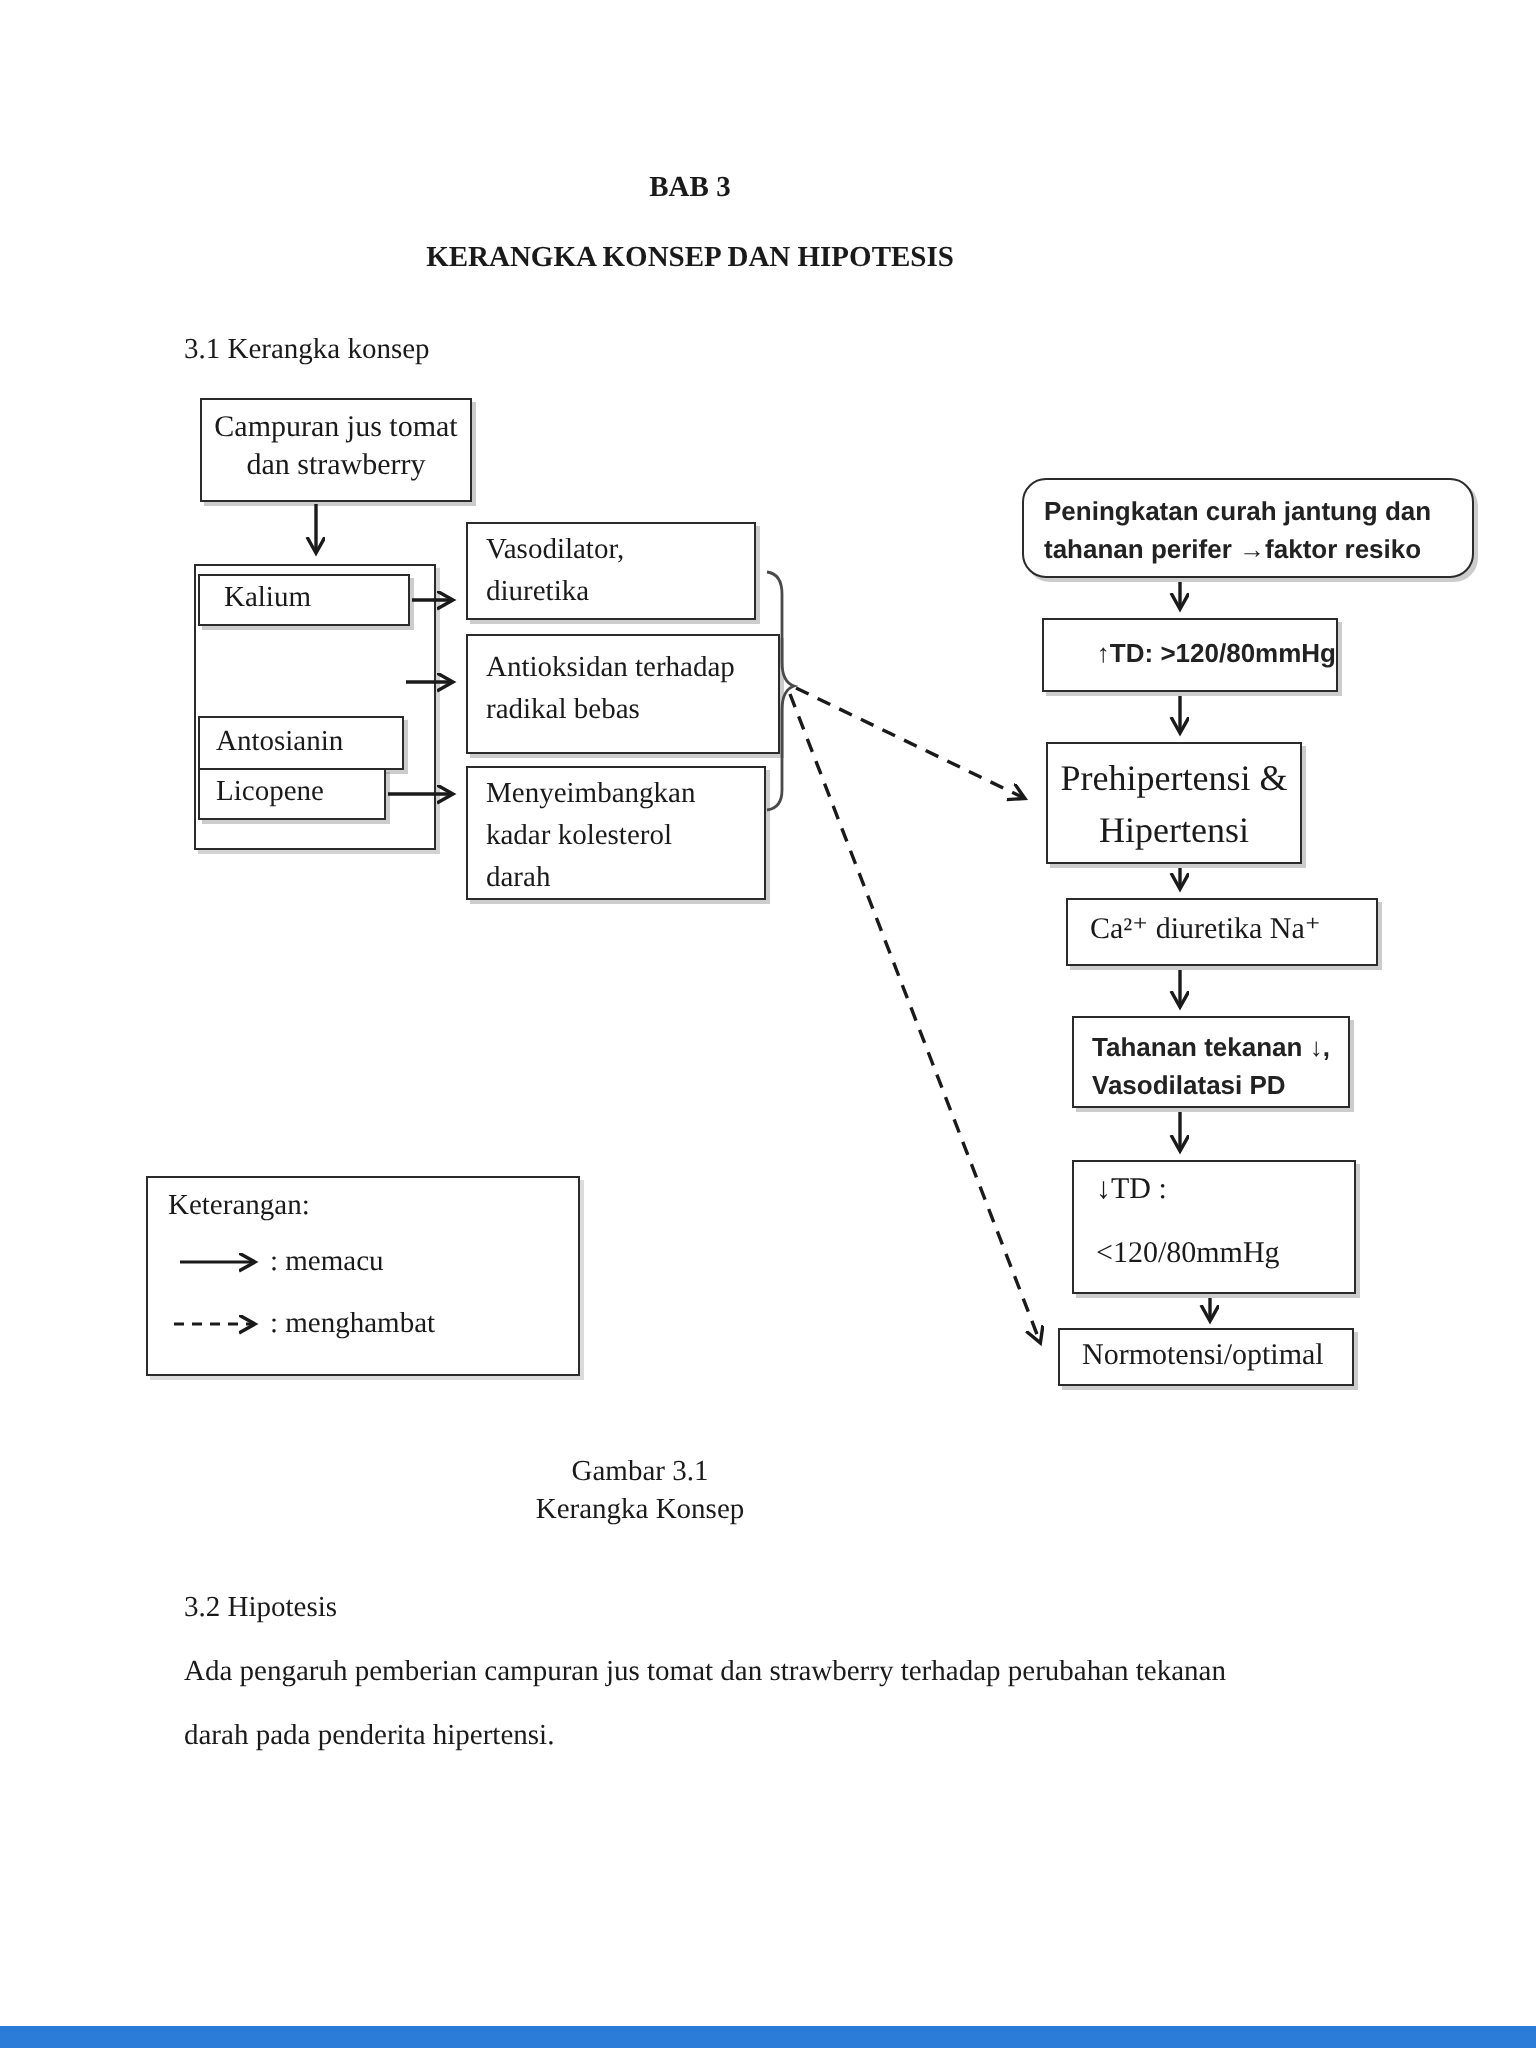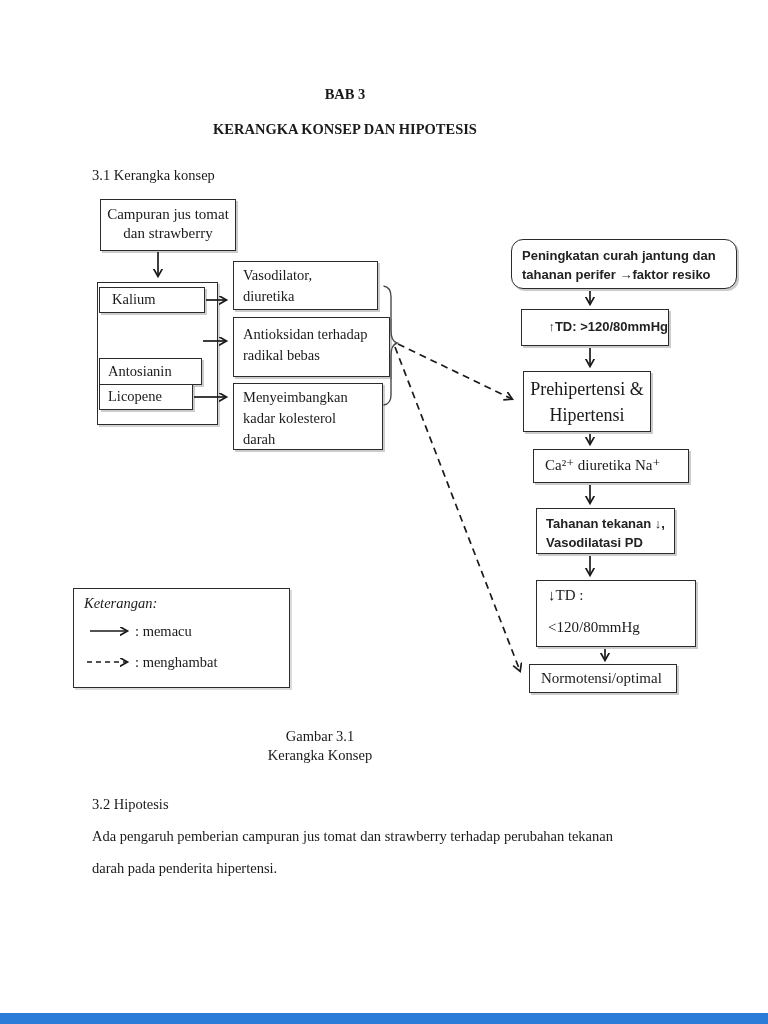--- a/index.html
+++ b/index.html
@@ -81,30 +81,30 @@
 
 <div class="dbox serifbox" style="left:533px; top:449px; width:156px; height:34px; line-height:30px; padding-left:11px; font-size:15px;">
   <span>Ca²⁺ diuretika Na⁺</span>
 </div>
 
 <div class="dbox sansbox" style="left:536px; top:508px; width:139px; height:46px; padding:5px 0 0 9px; line-height:19px;">
   <span class="line">Tahanan tekanan ↓,</span>
   <span class="line">Vasodilatasi PD</span>
 </div>
 
-<div class="dbox serifbox" style="left:536px; top:580px; width:160px; height:67px; padding:5px 0 0 11px; font-size:15px; line-height:18px;">
+<div class="dbox serifbox" style="left:536px; top:580px; width:142px; height:67px; padding:5px 0 0 11px; font-size:15px; line-height:18px;">
   <span class="line" style="margin-bottom:14px;">↓TD :</span>
   <span class="line">&lt;120/80mmHg</span>
 </div>
 
 <div class="dbox serifbox" style="left:529px; top:664px; width:148px; height:29px; line-height:26px; padding-left:11px; font-size:15px;">
   <span>Normotensi/optimal</span>
 </div>
 
-<div class="dbox" id="legend-box" style="left:73px; top:588px; width:217px; height:100px; box-shadow:2px 2px 0 rgba(110,110,110,0.25);font-style:italic;">
+<div class="dbox" id="legend-box" style="left:73px; top:588px; width:217px; height:100px; box-shadow:2px 2px 0 rgba(110,110,110,0.25);">
   <div style="padding:6px 0 0 10px; font-size:14.5px;">Keterangan:</div>
 </div>
 <div class="abs bodytext" style="left:135px; top:623px; z-index:3;">: memacu</div>
 <div class="abs bodytext" style="left:135px; top:654px; z-index:3;">: menghambat</div>
 
 <div class="abs" style="left:0; top:727px; width:640px; text-align:center; font-size:14.5px; line-height:19px;">
   <span class="line">Gambar  3.1</span>
   <span class="line">Kerangka Konsep</span>
 </div>
 <div class="abs bodytext" style="left:92px; top:796px;">3.2 Hipotesis</div>

